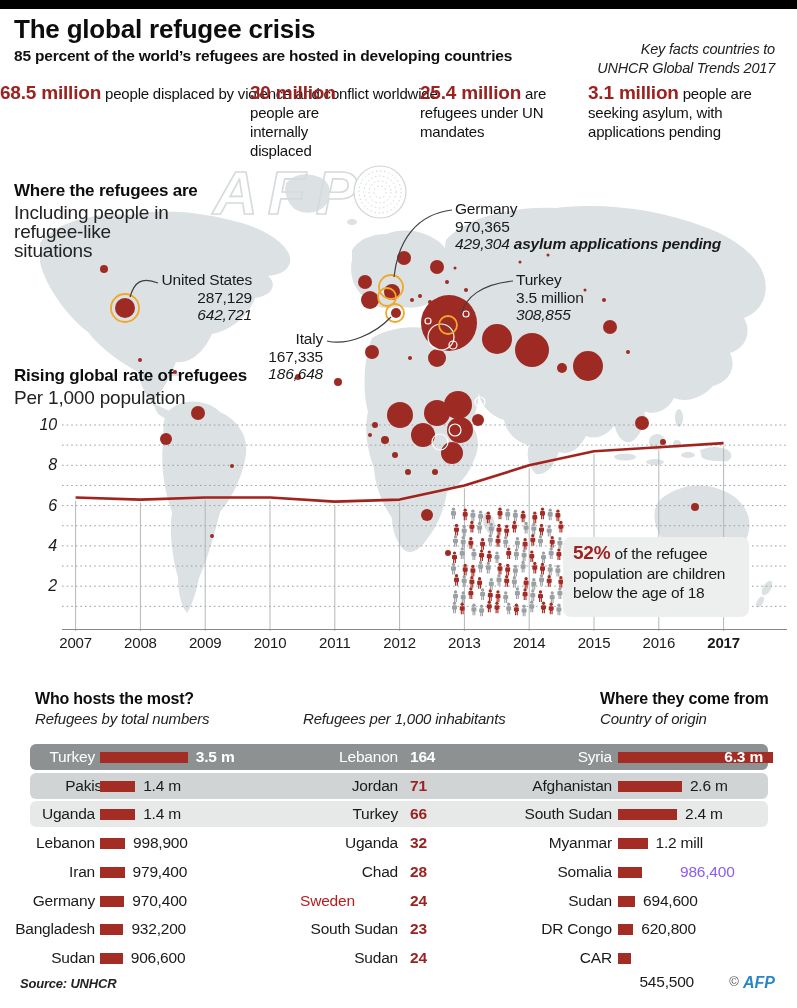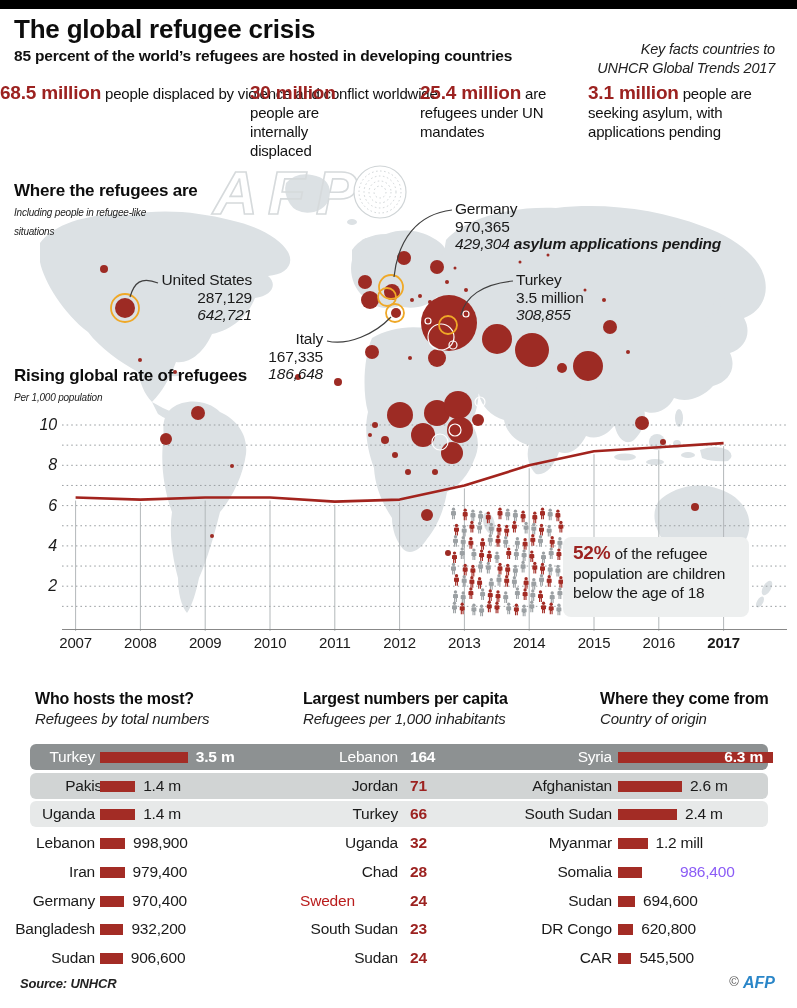--- a/index.html
+++ b/index.html
@@ -10,21 +10,21 @@
   .subtitle{position:absolute;left:14px;top:47px;font-size:15.5px;font-weight:700;color:#111;}
   .keyfacts{position:absolute;right:22px;top:40px;text-align:right;font-style:italic;
             font-size:14.5px;line-height:19px;color:#222;}
   .stat{position:absolute;top:83px;font-size:15px;line-height:19px;color:#111;}
   .stat .sv{font-size:19px;font-weight:800;}
   .stat:nth-of-type(1){left:38px;width:160px;}
   .s2{left:250px;width:118px;}
   .s3{left:420px;width:152px;}
   .s4{left:588px;width:176px;}
   .sec-title{position:absolute;font-size:17px;font-weight:800;color:#0d0d0d;}
-  .sec-sub{position:absolute;font-style:italic;font-size:10px;line-height:19px;color:#222;}
+  .sec-sub{position:absolute;font-size:19px;line-height:19px;color:#222;}
   .callout{position:absolute;font-size:15.5px;line-height:17.5px;color:#1a1a1a;}
   .callout .it{font-style:italic;}
   .callout .b{font-weight:700;}
   .co-us{right:545px;top:271px;text-align:right;}
   .co-de{left:455px;top:200px;text-align:left;}
   .co-tr{left:516px;top:271px;text-align:left;}
   .co-it{right:474px;top:330px;text-align:right;}
   .notebox{position:absolute;left:563px;top:537px;width:186px;min-height:80px;background:#edefef;
            border-radius:8px;padding:6px 10px;box-sizing:border-box;font-size:15.5px;line-height:19.5px;}
   .notebox .pct{font-size:19px;font-weight:800;}
@@ -378,21 +378,20 @@
   <div class="sec-title" style="left:14px;top:366px;">Rising global rate of refugees</div>
   <div class="sec-sub" style="left:14px;top:388px;">Per 1,000 population</div>
 
   <div class="notebox">
     <span class="pct red">52%</span>
     <span>of the refugee population are children below the age of 18</span>
   </div>
 
   <div class="t-head" style="left:35px;top:690px;">Who hosts the most?</div>
   <div class="t-sub" style="left:35px;top:710px;">Refugees by total numbers</div>
-  <div class="t-head" style="left:303px;top:690px;">Largest numbers per capita</div>
   <div class="t-sub" style="left:303px;top:710px;">Refugees per 1,000 inhabitants</div>
   <div class="t-head" style="left:600px;top:690px;">Where they come from</div>
   <div class="t-sub" style="left:600px;top:710px;">Country of origin</div>
   <div id="rowsHost">
       <div class="t-row" style="top: 744px;">
         <div class="band" style="background: rgb(141, 145, 146);"></div>
         <div class="cell" style="left: 0px; width: 95px; text-align: right; color: rgb(255, 255, 255);">Turkey</div>
         <div class="bar" style="left: 100px; width: 87.85px; background: rgb(163, 44, 37);"></div>
         <div class="cell" style="left: 195.85px; color: rgb(255, 255, 255); font-weight: 700;">3.5 m</div>
         <div class="cell" style="left: 300px; width: 98px; text-align: right; color: rgb(255, 255, 255);">Lebanon</div>
@@ -464,21 +463,21 @@
         <div class="cell" style="left: 641.272px; color: rgb(26, 26, 26);">620,800</div>
       </div>
       <div class="t-row" style="top: 944.9px;">
         <div class="cell" style="left: 0px; width: 95px; text-align: right; color: rgb(26, 26, 26);">Sudan</div>
         <div class="bar" style="left: 100px; width: 22.7557px; background: rgb(163, 44, 37);"></div>
         <div class="cell" style="left: 130.756px; color: rgb(26, 26, 26); font-weight: 400;">906,600</div>
         <div class="cell" style="left: 300px; width: 98px; text-align: right; color: rgb(26, 26, 26);">Sudan</div>
         <div class="cell" style="left: 410px; font-weight: 700; color: rgb(156, 34, 32);">24</div>
         <div class="cell" style="left: 505px; width: 107px; text-align: right; color: rgb(26, 26, 26);">CAR</div>
         <div class="bar" style="left: 618px; width: 13.4193px; background: rgb(163, 44, 37);"></div>
-        <div class="cell" style="left: 639.419px; color: rgb(26, 26, 26);">545,500</div>
+        <div class="cell" style="left: 639.419px; color: rgb(26, 26, 26); margin-top: 24px;">545,500</div>
       </div>
     </div>
 
   <div class="footer-src">Source: UNHCR</div>
   <div class="footer-credit">
     <span class="c">©</span>
     <span class="afp">AFP</span>
   </div>
 </div>
 

